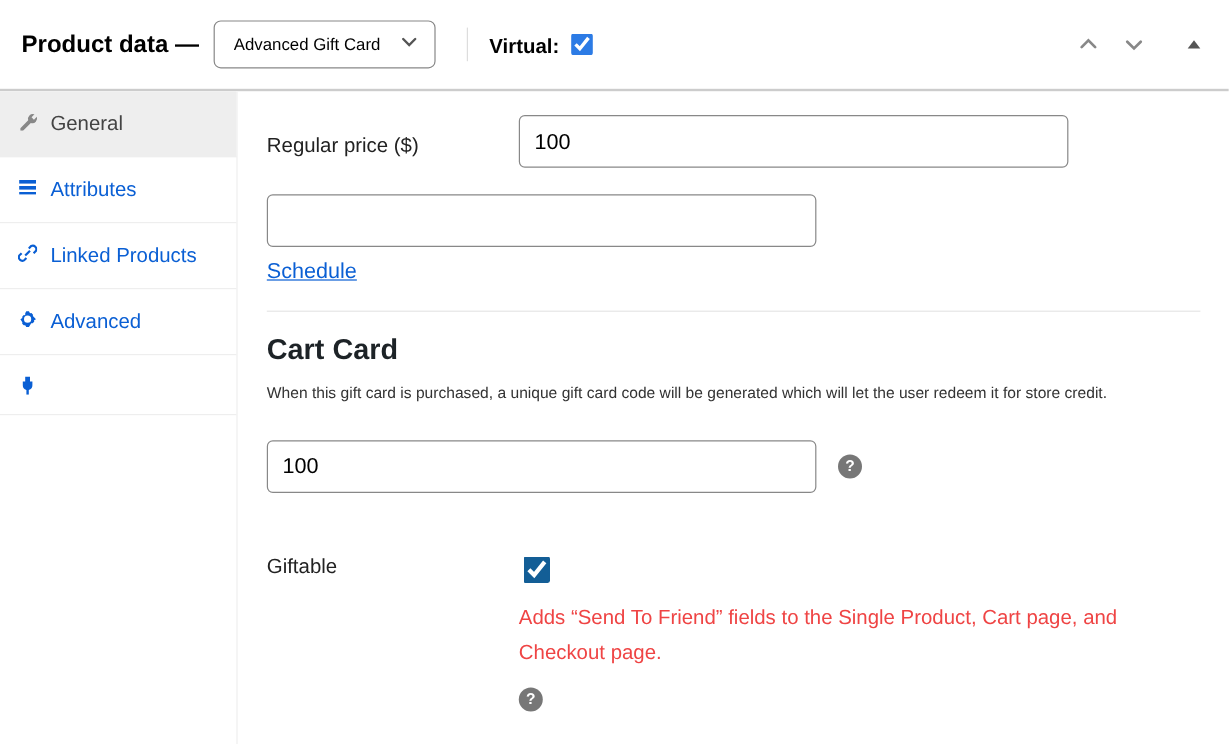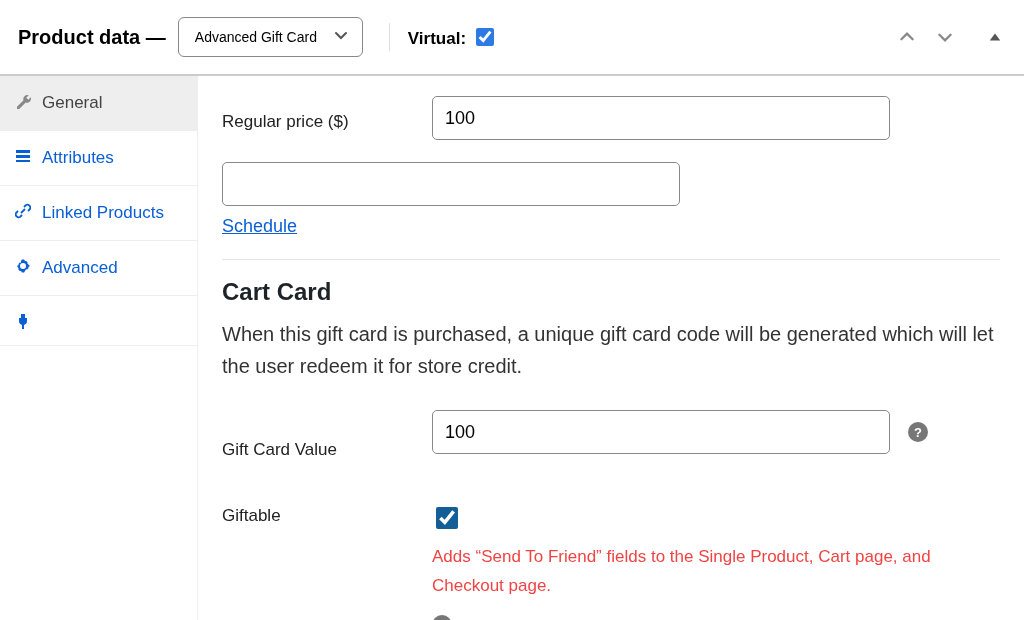--- a/index.html
+++ b/index.html
@@ -74,21 +74,21 @@
   .text-input {
     width: 458px; max-width: 100%; height: 44px;
     padding: 6px 12px;
     border: 1.5px solid #888; border-radius: 5px;
     font-size: 18px; color: #000; background: #fff;
   }
   .schedule-link { display: inline-block; margin-top: 10px; color: #0a5fd4; font-size: 18px; text-decoration: underline; cursor: pointer; }
 
   .section-divider { border: none; border-top: 1px solid #e5e5e5; margin: 10px 0 18px 0; }
   .section-title { font-size: 24px; font-weight: 700; margin: 0 0 12px 0; }
-  .section-desc { font-size: 20px; color: #333; line-height: 1.6; margin: 0 0 28px 0; max-width: 780px; }
+  .section-desc { font-size: 13px; color: #333; line-height: 1.6; margin: 0 0 28px 0; max-width: 780px; }
 
   .help-icon {
     width: 20px; height: 20px; border-radius: 50%; background: #777; color: #fff;
     display: inline-flex; align-items: center; justify-content: center;
     font-size: 13px; font-weight: 700; cursor: help;
   }
   .gc-value-row { display: flex; align-items: center; gap: 18px; margin-bottom: 28px; }
   .gc-value-row .text-input { width: 458px; }
   
   .checkbox-big {
@@ -200,21 +200,20 @@
           </div>
         </div>
       </div>
 
       <hr class="section-divider">
 
       <h2 class="section-title">Cart Card</h2>
       <p class="section-desc">When this gift card is purchased, a unique gift card code will be generated which will let the user redeem it for store credit.</p>
 
       <div class="field-row">
-        <div class="field-label">Gift Card Value</div>
         <div class="gc-value-row">
           <input class="text-input" value="100" style="">
           <span class="help-icon">?</span>
         </div>
       </div>
 
       <div class="field-row top">
         <div class="field-label" style="padding-top:2px;">Giftable</div>
         <div class="field-body">
           <input type="checkbox" class="checkbox-big" checked="" style="">

